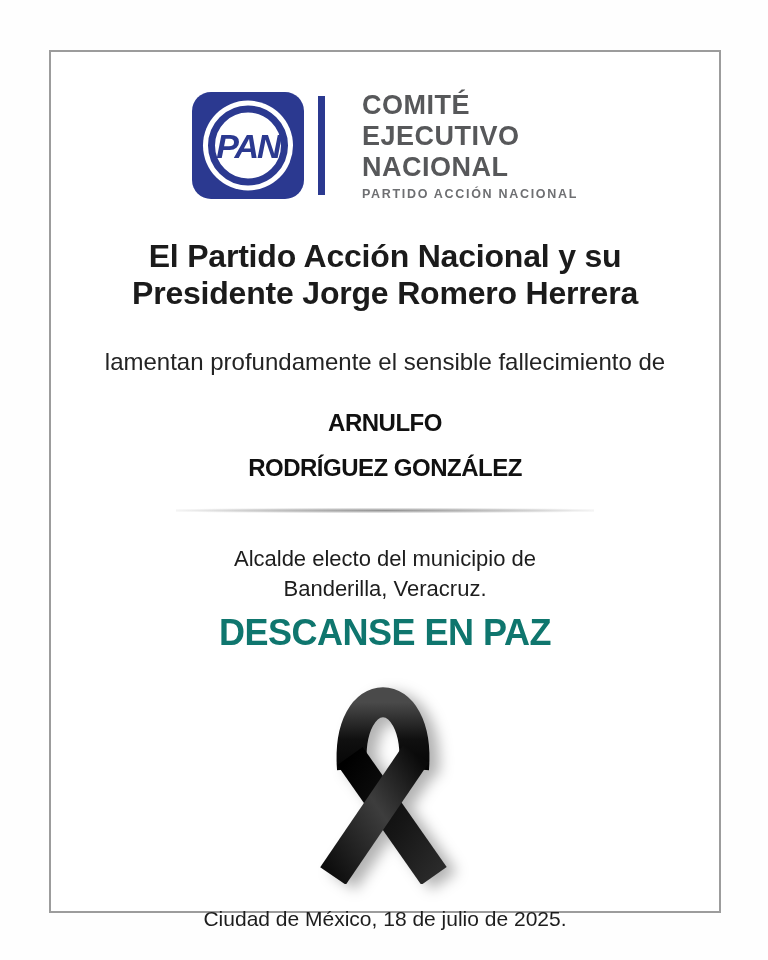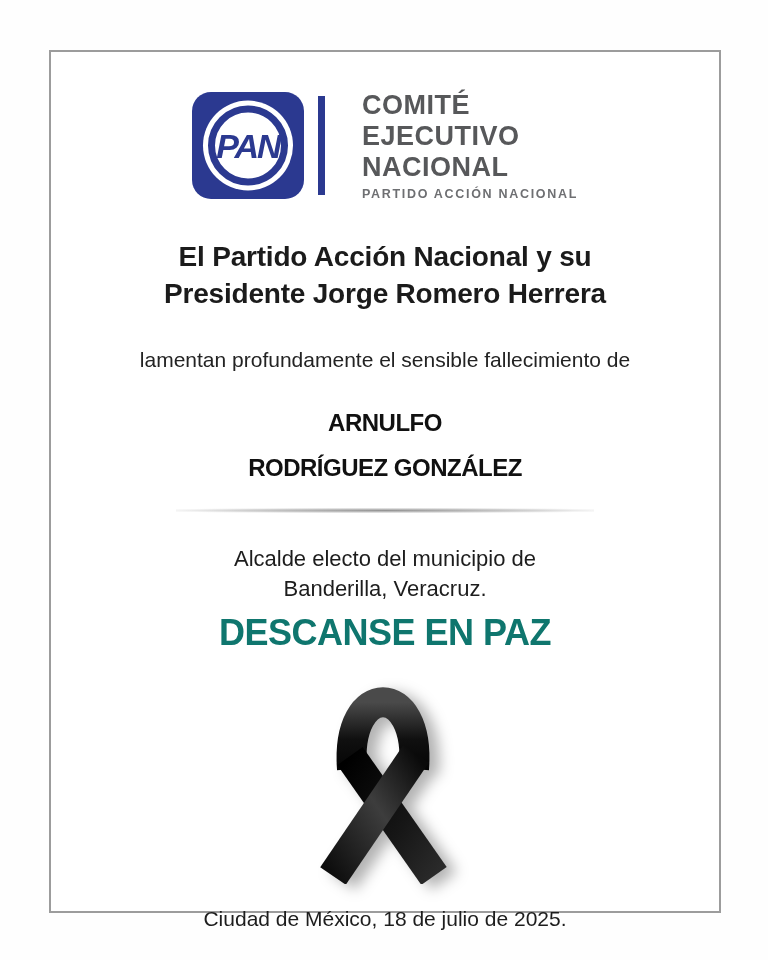--- a/index.html
+++ b/index.html
@@ -54,29 +54,29 @@
     margin-top: 4px;
     font-size: 12.5px;
     font-weight: 700;
     color: #6e6f72;
     letter-spacing: 1.7px;
     white-space: nowrap;
   }
   
   .title {
     top: 186px;
-    font-size: 28px;
+    font-size: 32px;
     font-weight: 700;
     color: #1b1b1b;
     line-height: 37px;
     letter-spacing: -0.2px;
   }
   .lament {
     top: 296px;
-    font-size: 21px;
+    font-size: 24px;
     font-weight: 400;
     color: #232323;
   }
   .deceased {
     top: 348px;
     font-size: 24px;
     font-weight: 800;
     color: #111111;
     line-height: 45px;
     letter-spacing: -0.5px;

